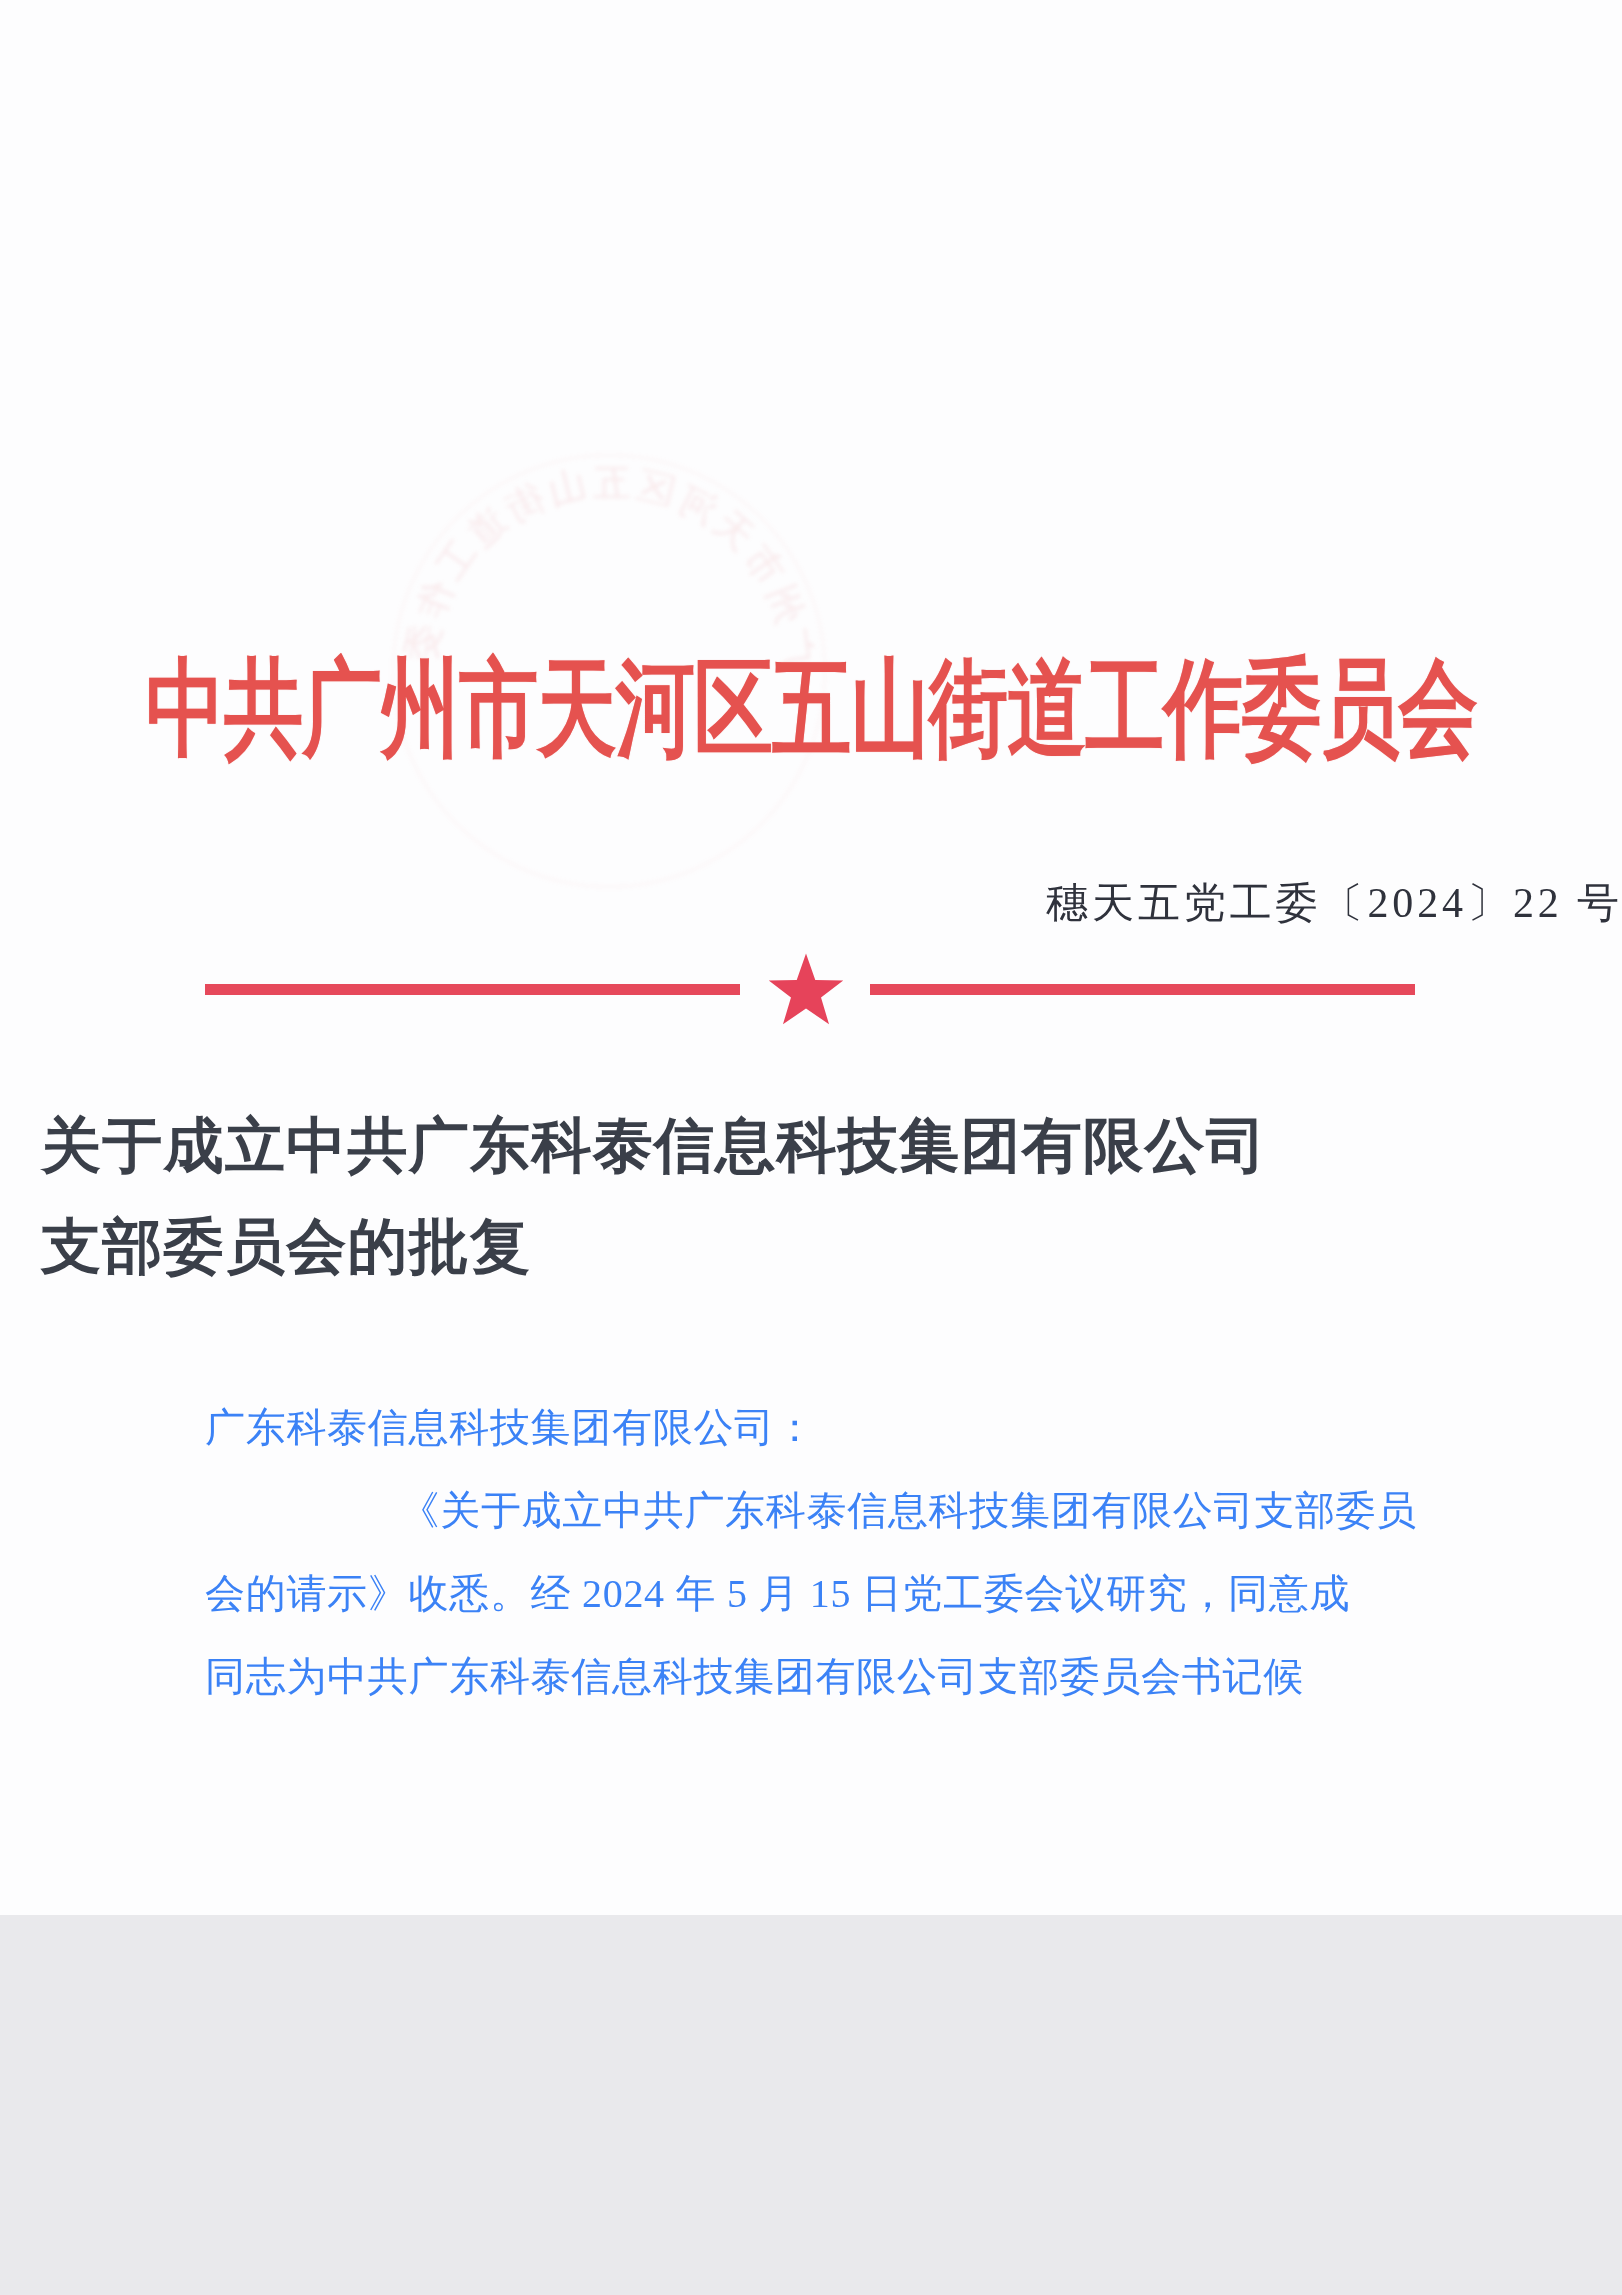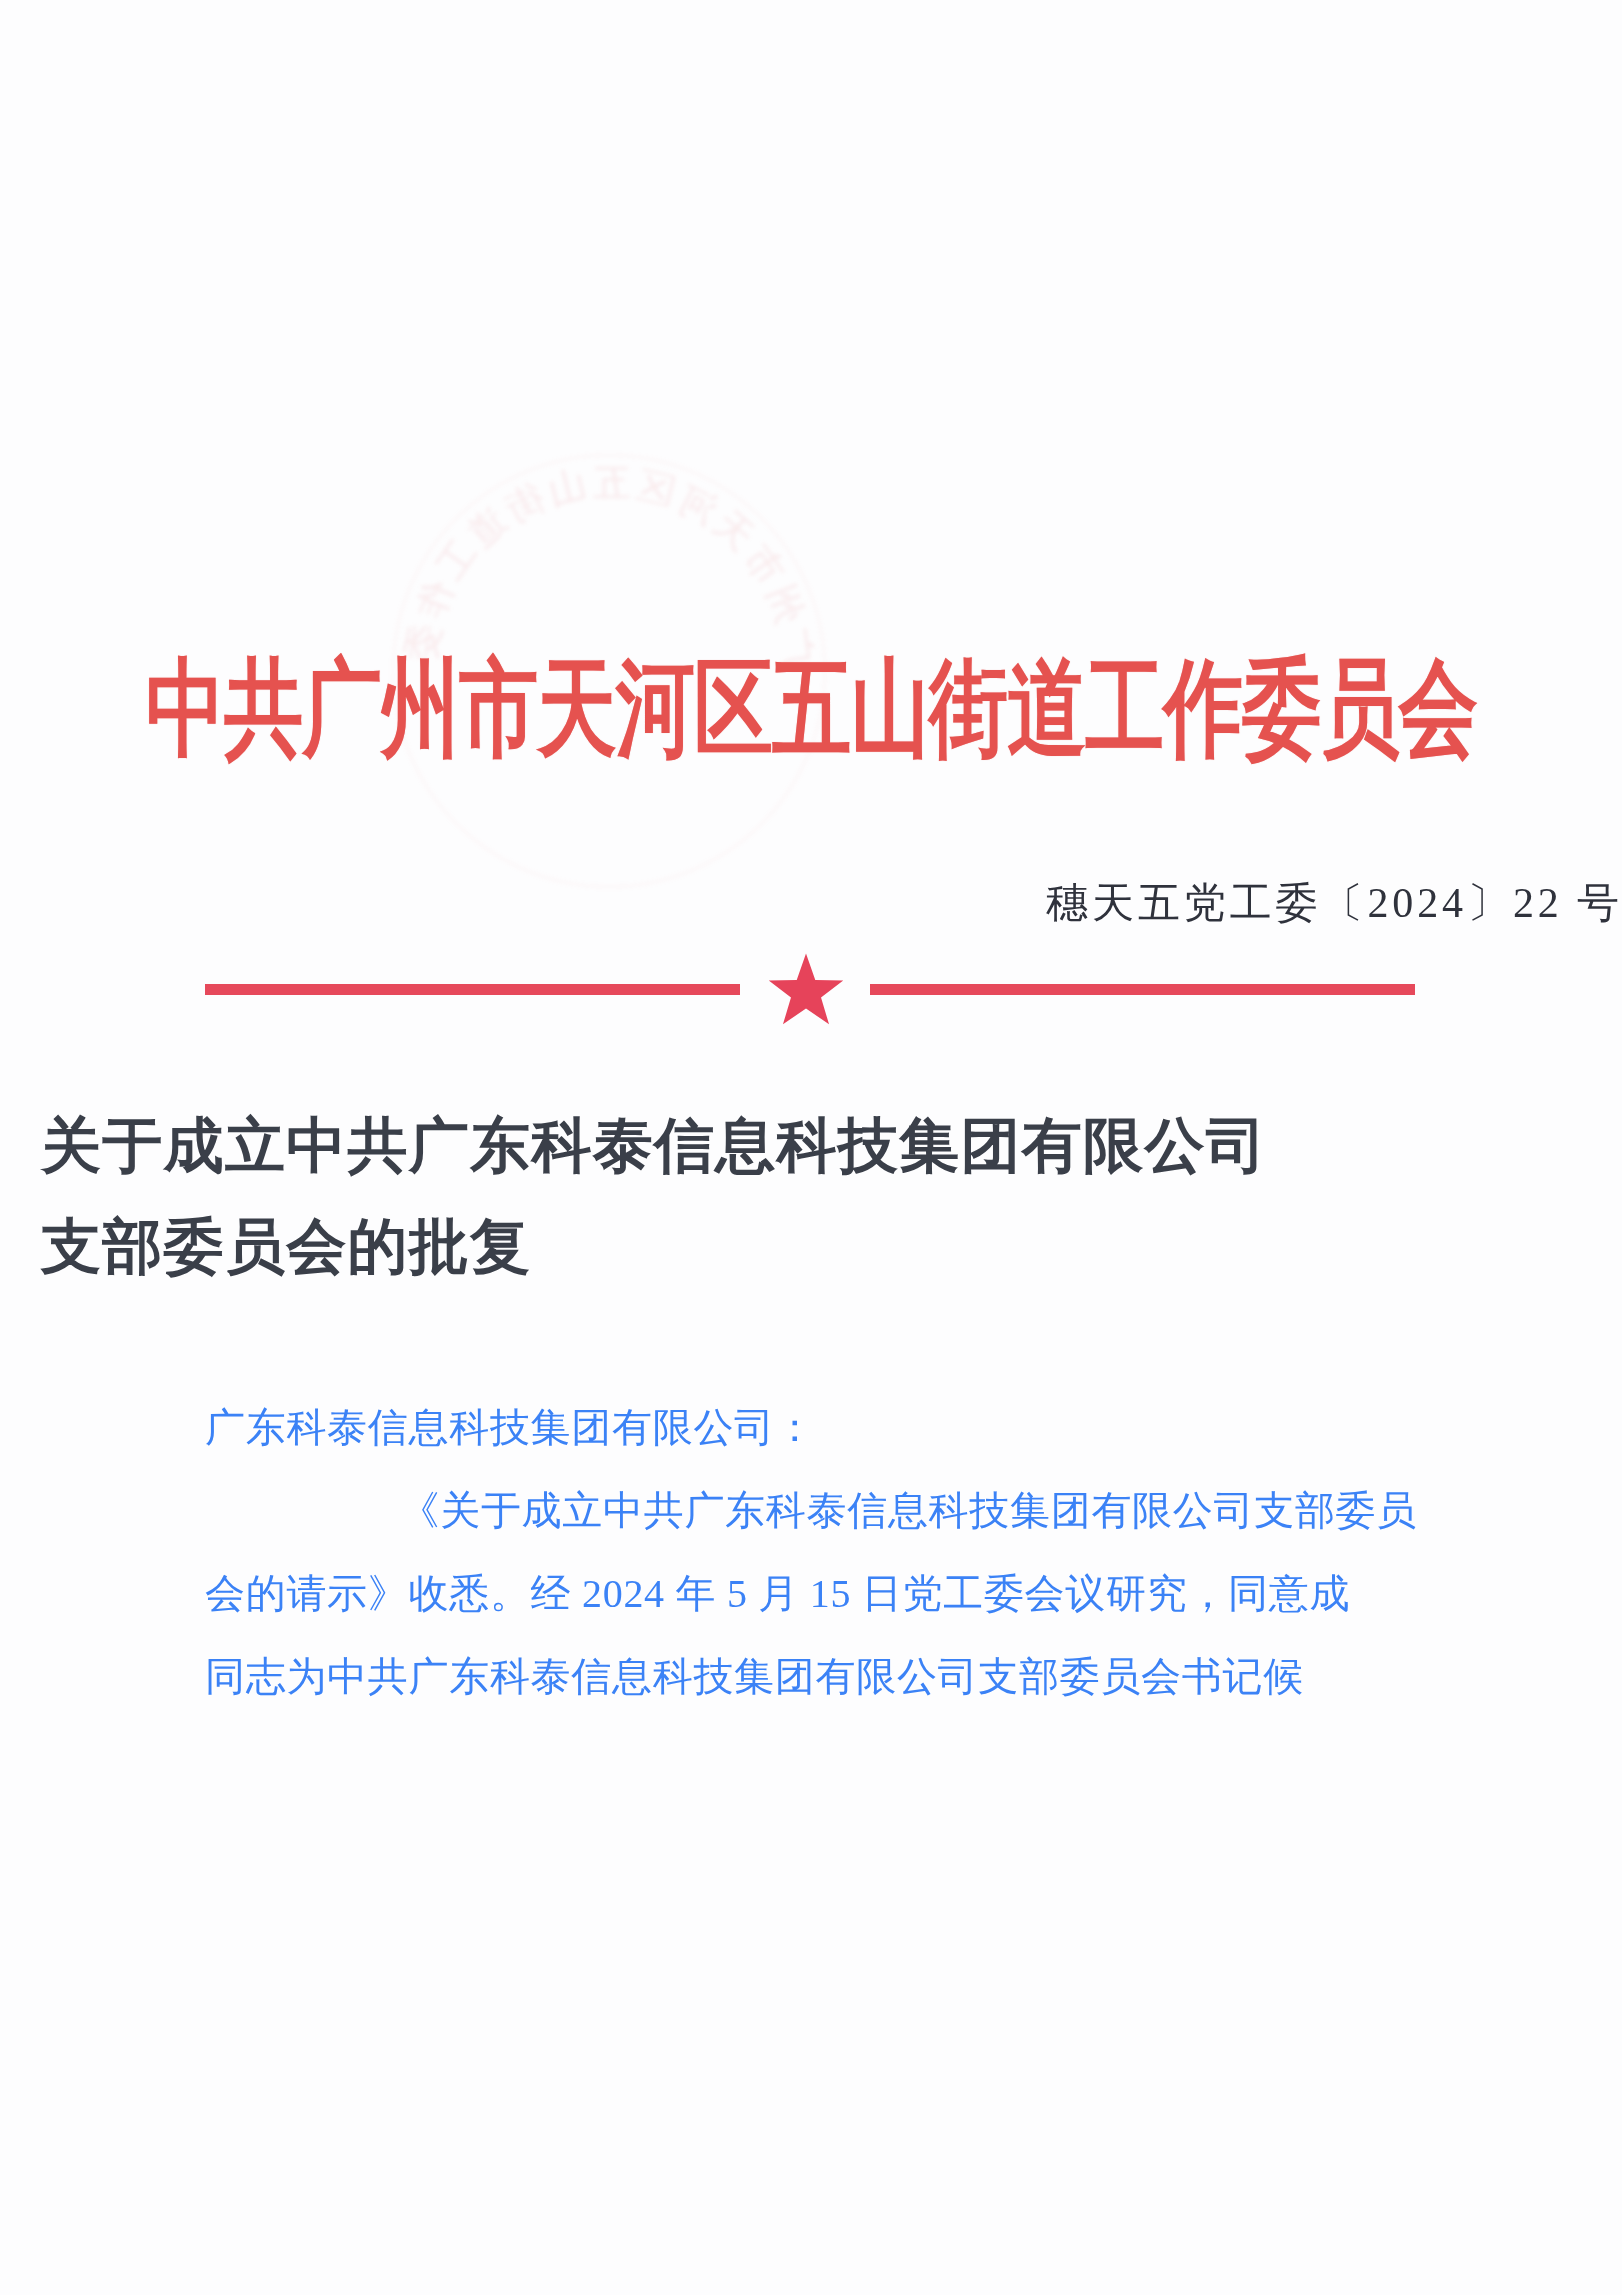--- a/index.html
+++ b/index.html
@@ -1,18 +1,18 @@
 <!DOCTYPE html>
 <html style="font-size:10.5px"><head>
 <meta charset="utf-8">
 <style>
   html,body{margin:0;padding:0;background:#e9e9ec;}
   .page{
     position:relative;
-    width:1623px;height:2295px;
+    width:1623px;height:1915px;
     margin:0 auto;
     background:#fdfdfe;
     overflow:hidden;
     font-family:"Liberation Serif","DejaVu Serif",serif;
   }
   
   .wm{position:absolute;left:380px;top:442px;width:458px;height:458px;pointer-events:none;}
   
   .letterhead{
     position:absolute;left:0;top:638px;width:100%;

